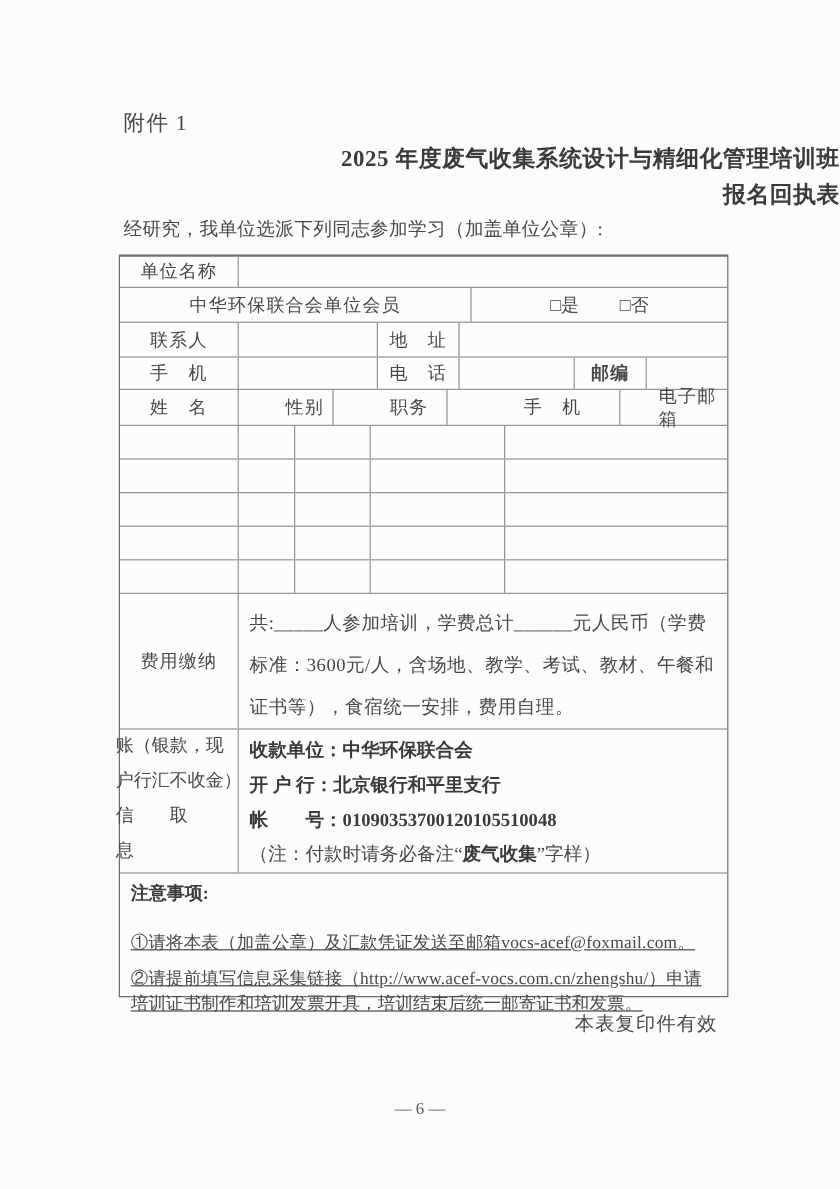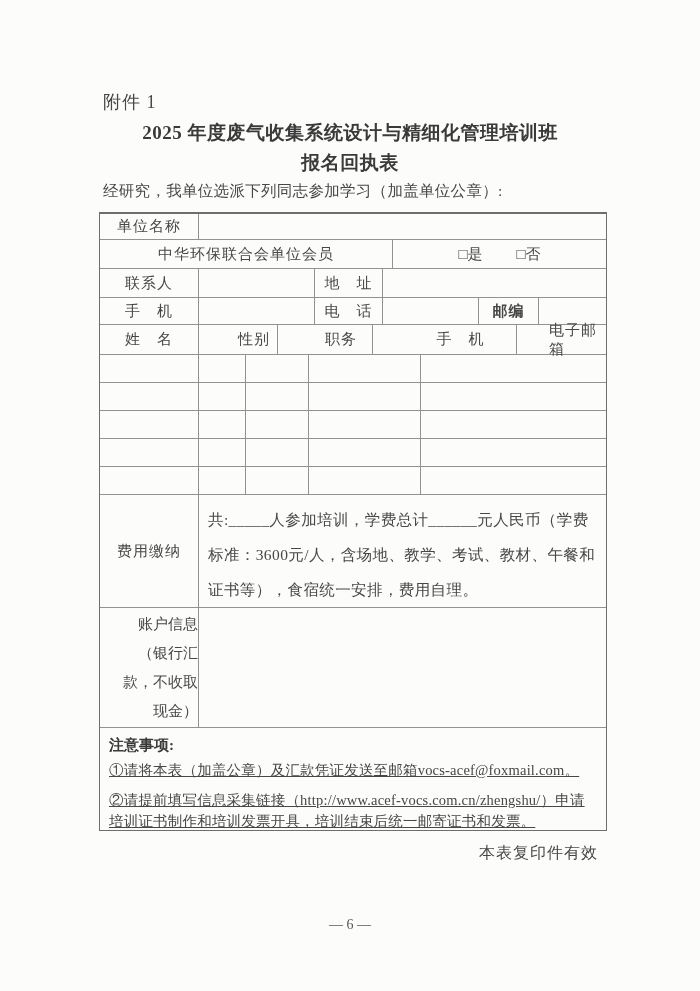--- a/index.html
+++ b/index.html
@@ -17,21 +17,21 @@
     color:var(--ink);
     position:relative;
     overflow:hidden;
   }
   .attachment{
     position:absolute;left:103px;top:90px;
     font-size:18px;letter-spacing:1px;
   }
   .title{
     position:absolute;left:0;top:118px;width:100%;
-    text-align:center;font-weight:bold;color:var(--ink-bold);
+    text-align:right;font-weight:bold;color:var(--ink-bold);
     font-size:19px;line-height:30px;letter-spacing:0.5px;
   }
   .intro{
     position:absolute;left:103px;top:181px;
     font-size:15.5px;letter-spacing:0.3px;
   }
   
   .form-table{
     position:absolute;left:99px;top:212px;width:508px;height:619px;
     border:1px solid var(--outer);
@@ -68,30 +68,30 @@
   .rnotes{height:102px;flex-direction:column;}
   .member-opts{flex:1;display:flex;align-items:center;justify-content:center;gap:34px;}
   .fee-text{
     flex:1;display:block;
     padding:7px 6px 0 9px;
     font-size:15.5px;line-height:35px;
     letter-spacing:0.4px;
   }
   .acct-label{
     width:99px;border-right:1px solid var(--border);
-    display:flex;flex-direction:column;align-items:flex-end;justify-content:center;
+    display:flex;flex-direction:row;align-items:flex-start;justify-content:center;
     line-height:29px;
   }
   .acct-content{
     flex:1;padding:3px 6px 0 9px;
     line-height:29px;font-size:15.5px;
   }
   .b{font-weight:bold;color:var(--ink-bold);}
   .notes-pad{padding:7px 10px 0 9px;font-size:14.5px;line-height:21px;}
-  .notes-heading{font-weight:bold;color:var(--ink-bold);font-size:15px;margin-bottom:4px;}
+  .notes-heading{font-weight:bold;color:var(--ink-bold);font-size:15px;margin-bottom:20px;}
   .note-item{margin-bottom:9px;letter-spacing:0.2px;text-decoration:underline;}
   .copy-note{
     position:absolute;right:102px;top:843px;
     font-size:16px;letter-spacing:1px;
   }
   .page-number{
     position:absolute;left:0;top:917px;width:100%;
     text-align:center;font-size:14px;color:#555;
   }
 </style>
@@ -187,20 +187,26 @@
     <div class="fee-text">共:_____人参加培训，学费总计______元人民币（学费标准：3600元/人，含场地、教学、考试、教材、午餐和证书等），食宿统一安排，费用自理。</div>
   </div>
 
   <div class="row racct">
     <div class="acct-label">
       <span>账户信息</span>
       <span>（银行汇</span>
       <span>款，不收取</span>
       <span>现金）</span>
     </div>
+    <div class="acct-content">
+      <div class="b">收款单位：中华环保联合会</div>
+      <div class="b">开 户 行：北京银行和平里支行</div>
+      <div class="b">帐　　号：01090353700120105510048</div>
+      <div><span>（注：付款时请务必备注“</span><span class="b">废气收集</span><span>”字样）</span></div>
+    </div>
   </div>
 
   <div class="row rnotes">
     <div class="notes-pad">
       <div class="notes-heading">注意事项:</div>
       <div class="note-item">①请将本表（加盖公章）及汇款凭证发送至邮箱vocs-acef@foxmail.com。</div>
       <div class="note-item">②请提前填写信息采集链接（http://www.acef-vocs.com.cn/zhengshu/）申请培训证书制作和培训发票开具，培训结束后统一邮寄证书和发票。</div>
     </div>
   </div>
 

